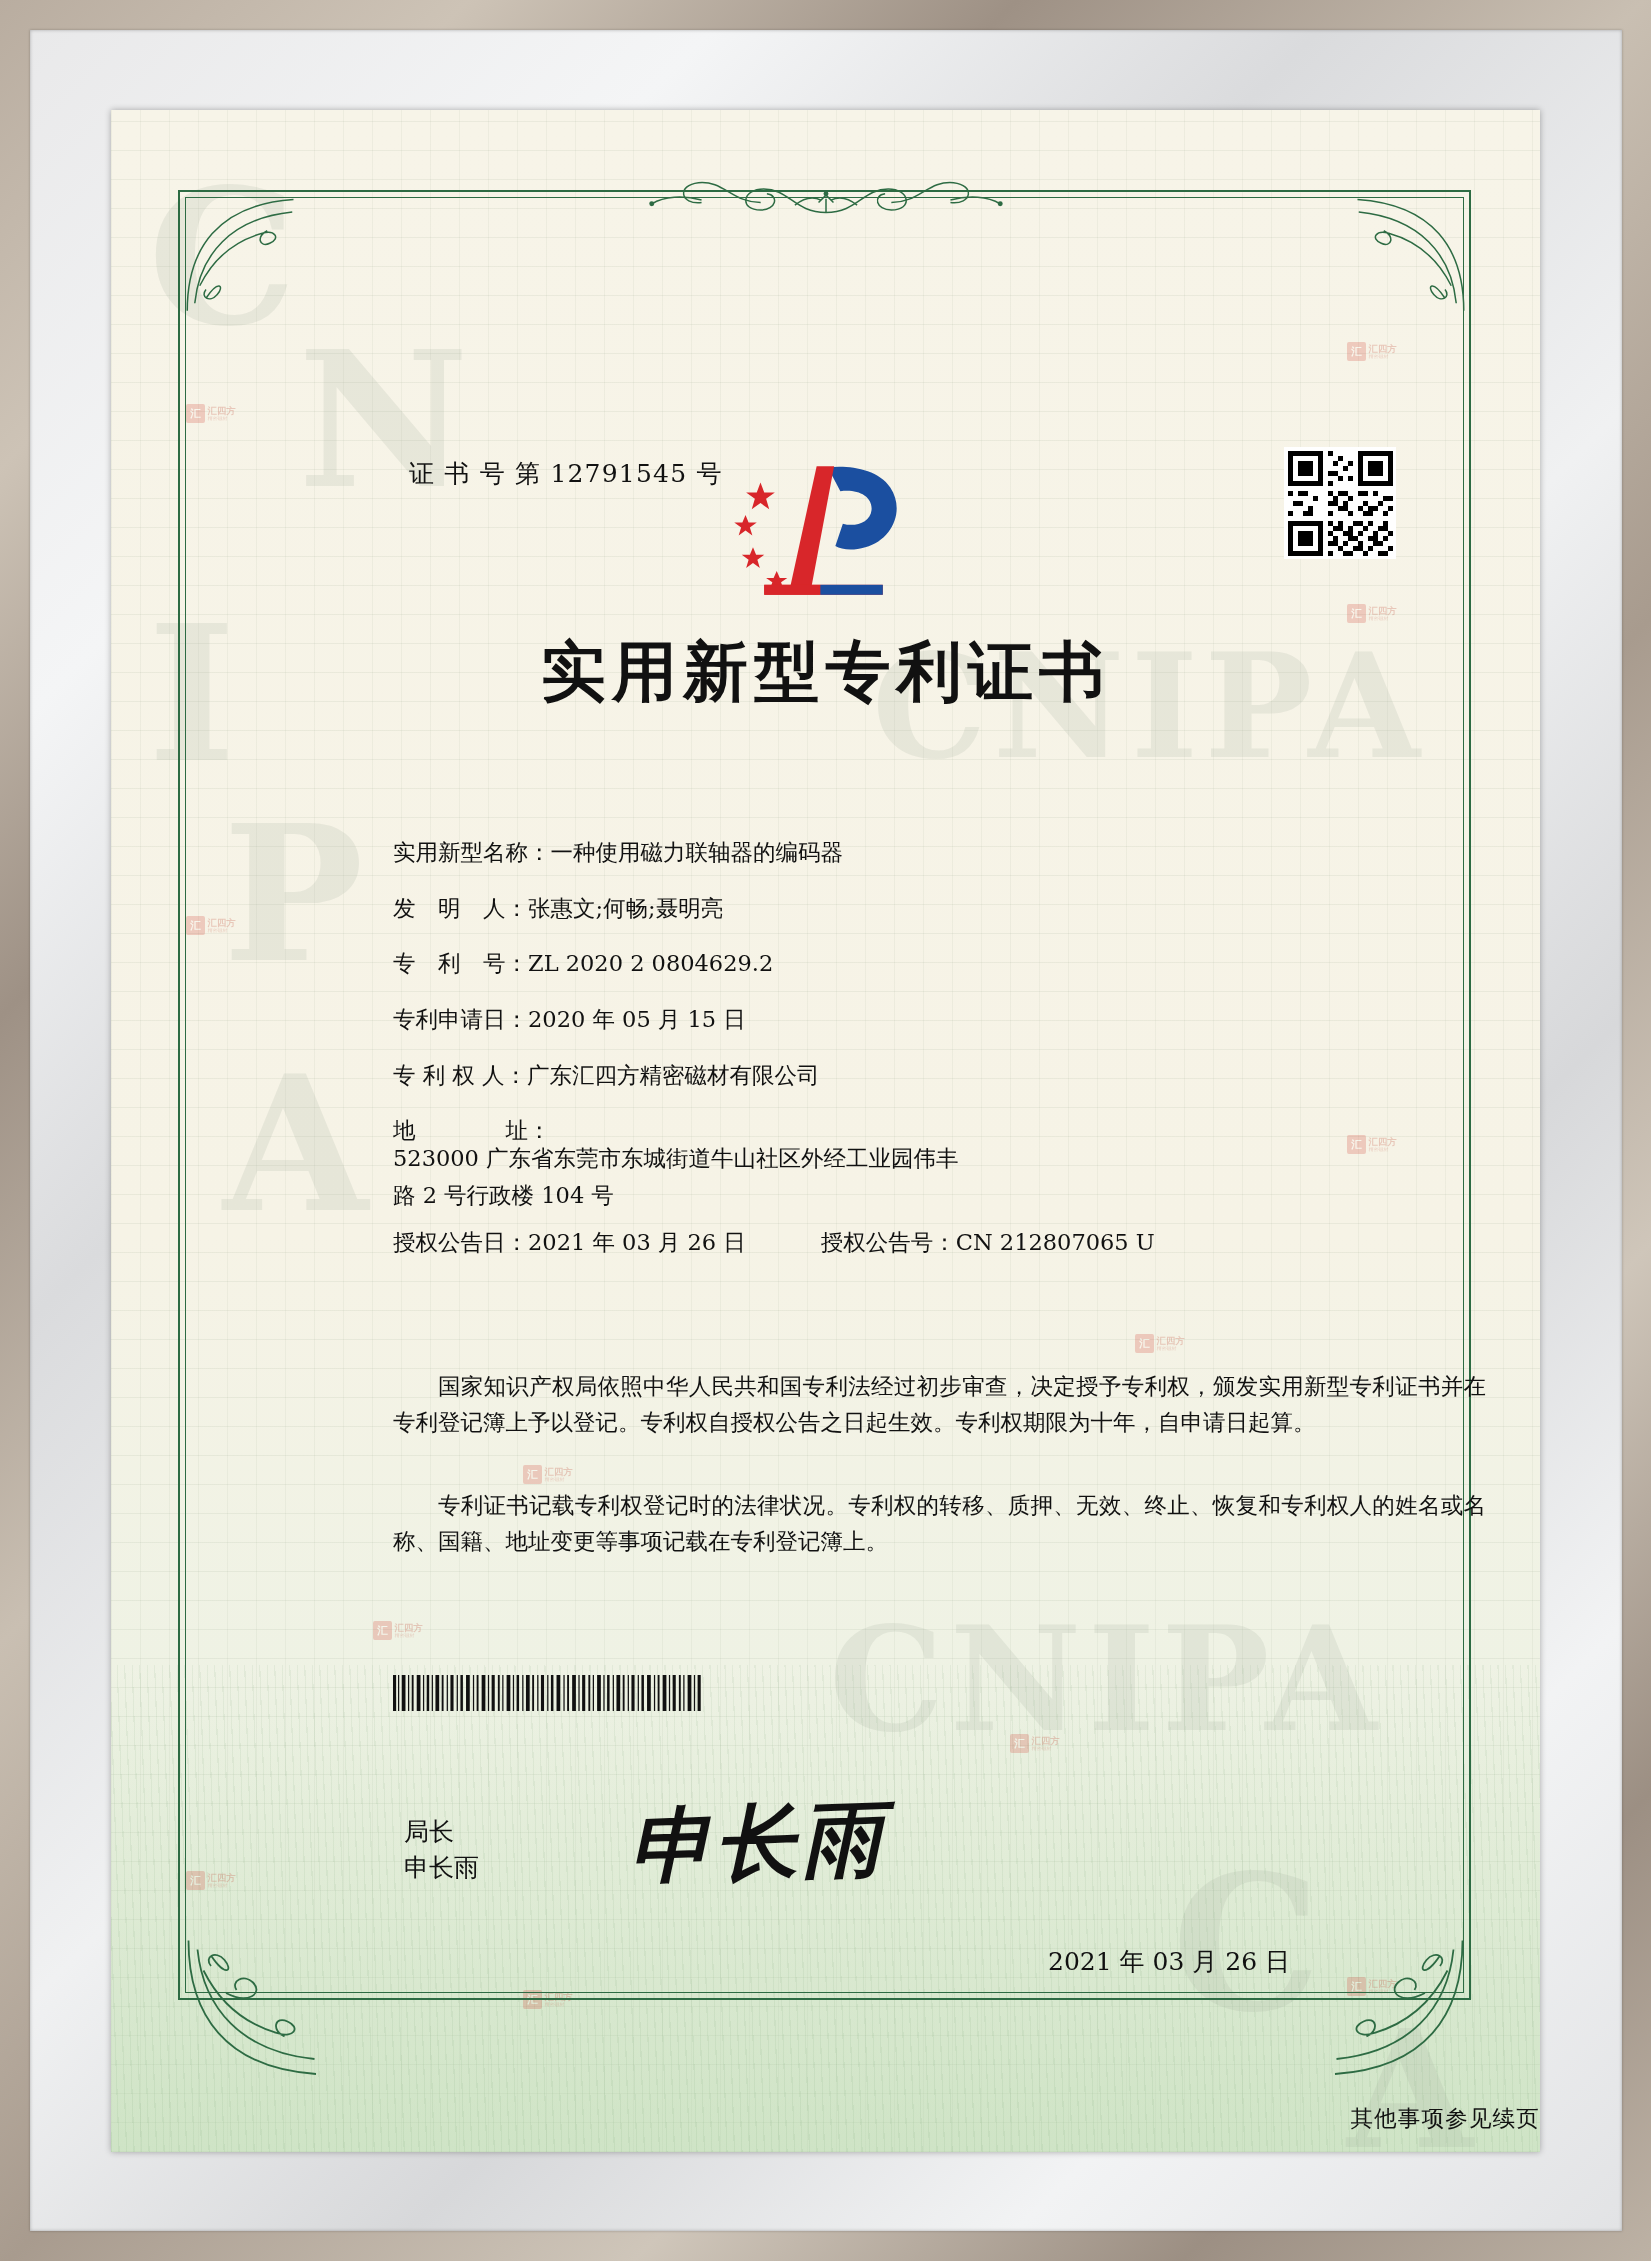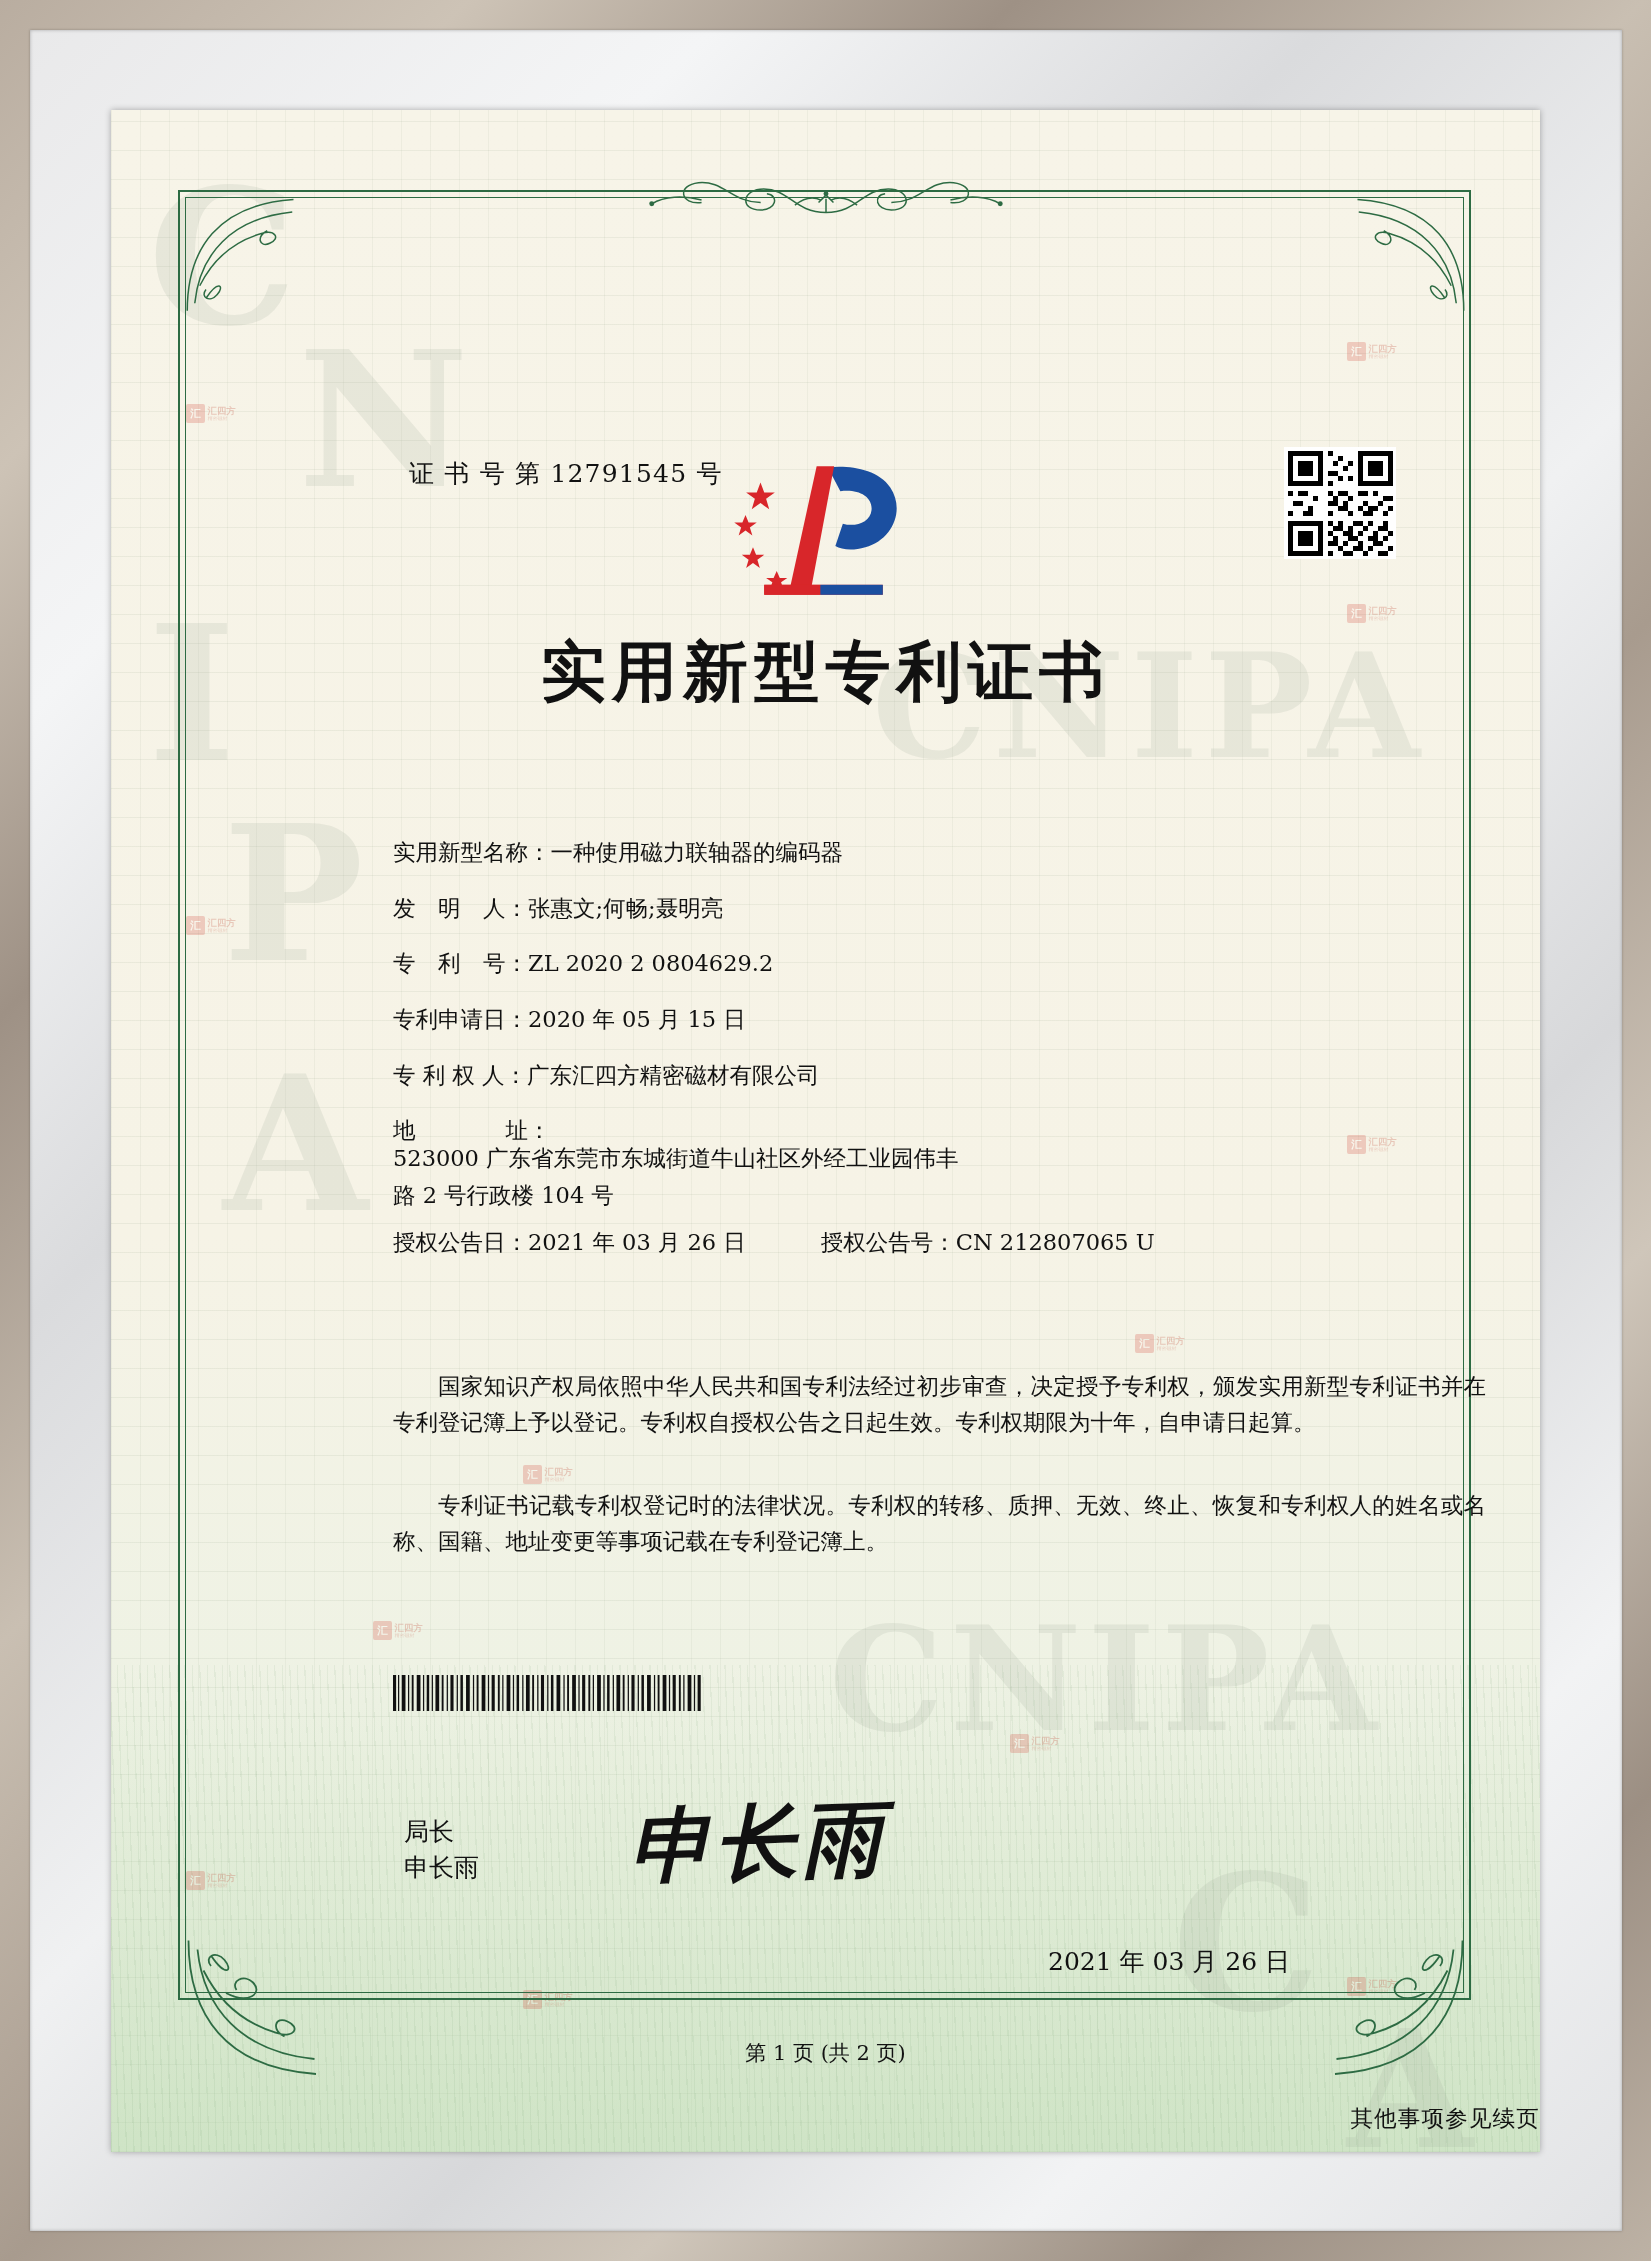--- a/index.html
+++ b/index.html
@@ -588,20 +588,19 @@
         </g>
       </svg>
 
       <div class="sig-label">
         <div>局长</div>
         <div>申长雨</div>
       </div>
       <div class="sig-script">申长雨</div>
       <div class="sig-date">2021 年 03 月 26 日</div>
 
-      <div class="page-no">第 1 页 (共 2 页)</div>
 
     </div>
   </div>
 
   <div class="footer-note" style="position:absolute;left:111px;width:1429px;top:2103px;">其他事项参见续页</div>
 </div>
 
 
 </body></html>

